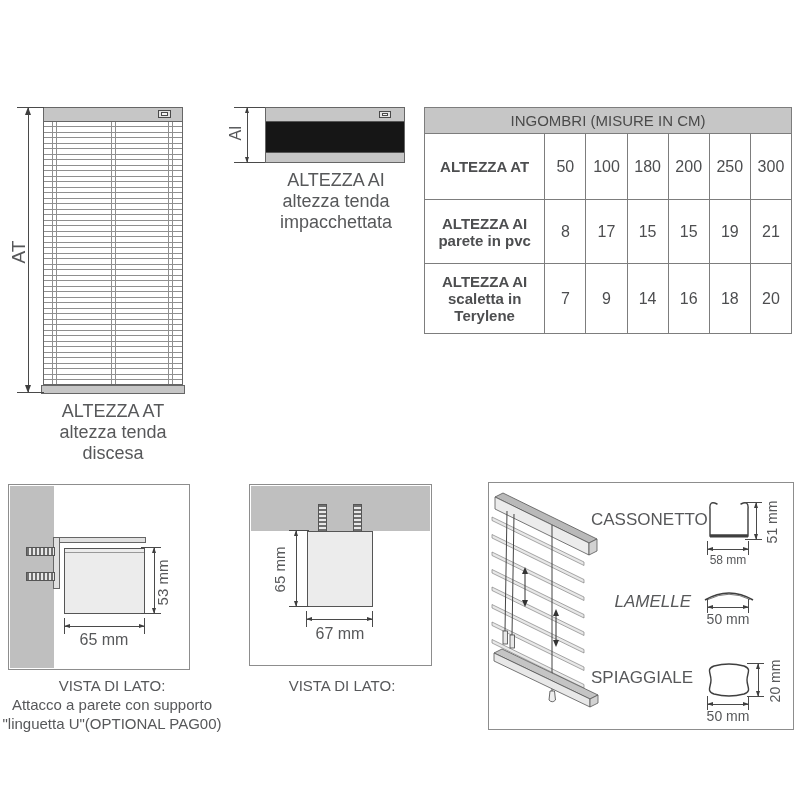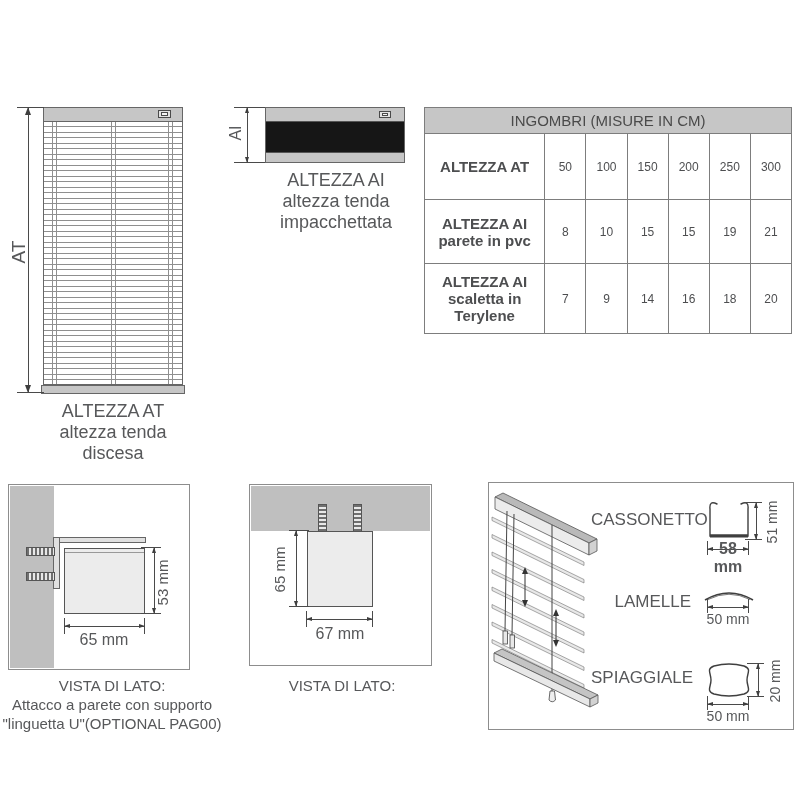--- a/index.html
+++ b/index.html
@@ -36,21 +36,21 @@
   .slats{position:absolute;left:44px;top:122px;width:138px;height:262px;
          background:repeating-linear-gradient(to bottom,#fff 0 4.5px,#8f8f8f 4.5px 5.5px);}
   .tape{position:absolute;top:122px;height:262px;width:5px;border-left:1px solid #8f8f8f;border-right:1px solid #8f8f8f;box-sizing:border-box;}
   .clip{position:absolute;border:1px solid #4a4a4a;background:#e2e2e2;box-sizing:border-box;}
   .clip>span{position:absolute;left:2px;top:1px;right:2px;bottom:1px;border:1px solid #4a4a4a;background:#f4f4f4;}
   
   .packed{position:absolute;left:265px;top:107px;width:140px;height:56px;border:1px solid #666;box-sizing:border-box;background:#c6c6c6;}
   .packed .black{position:absolute;left:0;top:13px;width:100%;height:32px;background:#161616;border-top:1px solid #555;border-bottom:1px solid #555;box-sizing:border-box;}
   
   .tbl{position:absolute;left:424px;top:107px;border-collapse:collapse;table-layout:fixed;width:368px;color:#4d4e50;}
-  .tbl td{border:1px solid #7d7d7d;text-align:center;font-size:12px;padding:0;vertical-align:middle;}
+  .tbl td{border:1px solid #7d7d7d;text-align:center;font-size:16px;padding:0;vertical-align:middle;}
   .tbl td.th{background:#c6c6c6;font-size:15px;height:25px;color:#4a4a4a;}
   .tbl td.lab{font-weight:bold;font-size:15px;line-height:17px;}
   
   .box{position:absolute;border:1px solid #8d8d8d;background:#fff;box-sizing:content-box;}
   .fill{position:absolute;background:#bfbfbf;}
   .panel{position:absolute;background:#ececec;border:1px solid #555;box-sizing:border-box;}
   .bracket{position:absolute;background:#e0e0e0;border:1px solid #666;box-sizing:border-box;}
   .screw-h{position:absolute;border:1px solid #555;box-sizing:border-box;
            background:repeating-linear-gradient(90deg,#6f6f6f 0 2px,#e8e8e8 2px 4px);}
   .screw-v{position:absolute;border:1px solid #555;box-sizing:border-box;
@@ -116,32 +116,32 @@
     <tbody>
         <tr>
           <td class="th" colspan="7">INGOMBRI (MISURE IN CM)</td>
         </tr>
     <tr style="height:66px;">
       <td class="lab">
         <div>ALTEZZA AT</div>
       </td>
       <td>50</td>
       <td>100</td>
-      <td>150</td>
+      <td>180</td>
       <td>200</td>
       <td>250</td>
       <td>300</td>
     </tr>
     <tr style="height:64px;">
       <td class="lab">
         <div>ALTEZZA AI</div>
         <div>parete in pvc</div>
       </td>
       <td>8</td>
-      <td>10</td>
+      <td>17</td>
       <td>15</td>
       <td>15</td>
       <td>19</td>
       <td>21</td>
     </tr>
     <tr style="height:70px;">
       <td class="lab">
         <div>ALTEZZA AI</div>
         <div>scaletta in</div>
         <div>Terylene</div>
@@ -246,23 +246,23 @@
       <path d="M15,5 Q7,1 8,10 L8,37 L46,37 L46,10 Q47,1 39,5" fill="none" stroke="#3f3f3f" stroke-width="1.4" stroke-linecap="round"></path>
       <line x1="8" y1="36.8" x2="46" y2="36.8" stroke="#3f3f3f" stroke-width="3.2"></line>
     </svg>
     <div class="tickh" style="left:256px;top:19px;width:17px;"></div>
     <div class="tickh" style="left:256px;top:56px;width:17px;"></div>
     <div class="dimv sm" style="left:267px;top:20px;height:36px;"></div>
     <div class="vtext" style="left:253px;top:31px;width:60px;font-size:14px;">51 mm</div>
     <div class="tickv" style="left:218px;top:58px;height:14px;"></div>
     <div class="tickv" style="left:259px;top:58px;height:14px;"></div>
     <div class="dimh sm" style="left:219px;top:66px;width:40px;"></div>
-    <div class="cap" style="left:215px;top:57px;width:48px;font-size:16px;font-weight:bold;">58 mm</div>
-
-    <div class="comp-label" style="top:109px;">LAMELLE</div>
+    <div class="cap" style="left:215px;top:70px;width:48px;font-size:12px;">58 mm</div>
+
+    <div class="comp-label" style="top:109px;font-style:italic;">LAMELLE</div>
     <svg style="position:absolute;left:213px;top:102px;" width="54" height="18" viewBox="0 0 54 18">
       <path d="M3,15 Q27,1 51,15" fill="none" stroke="#3f3f3f" stroke-width="1.6"></path>
       <path d="M6,14.5 Q27,4 48,14.5" fill="none" stroke="#3f3f3f" stroke-width="0.7"></path>
     </svg>
     <div class="tickv" style="left:218px;top:116px;height:14px;"></div>
     <div class="tickv" style="left:259px;top:116px;height:14px;"></div>
     <div class="dimh sm" style="left:219px;top:124px;width:40px;"></div>
     <div class="cap" style="left:215px;top:128px;width:48px;font-size:14px;">50 mm</div>
 
     <div class="comp-label" style="top:185px;">SPIAGGIALE</div>

